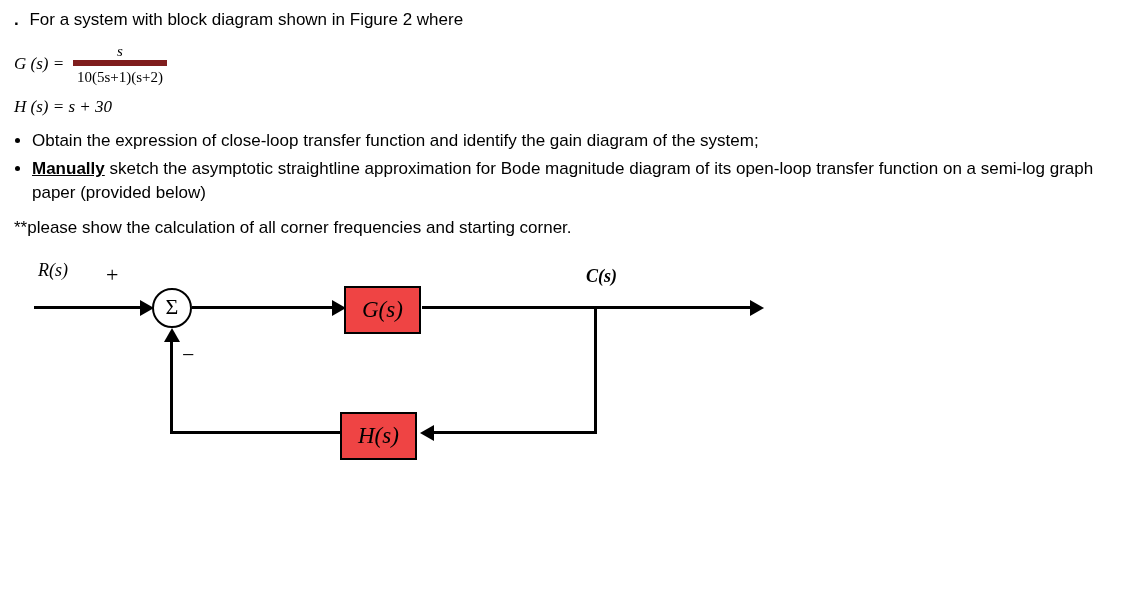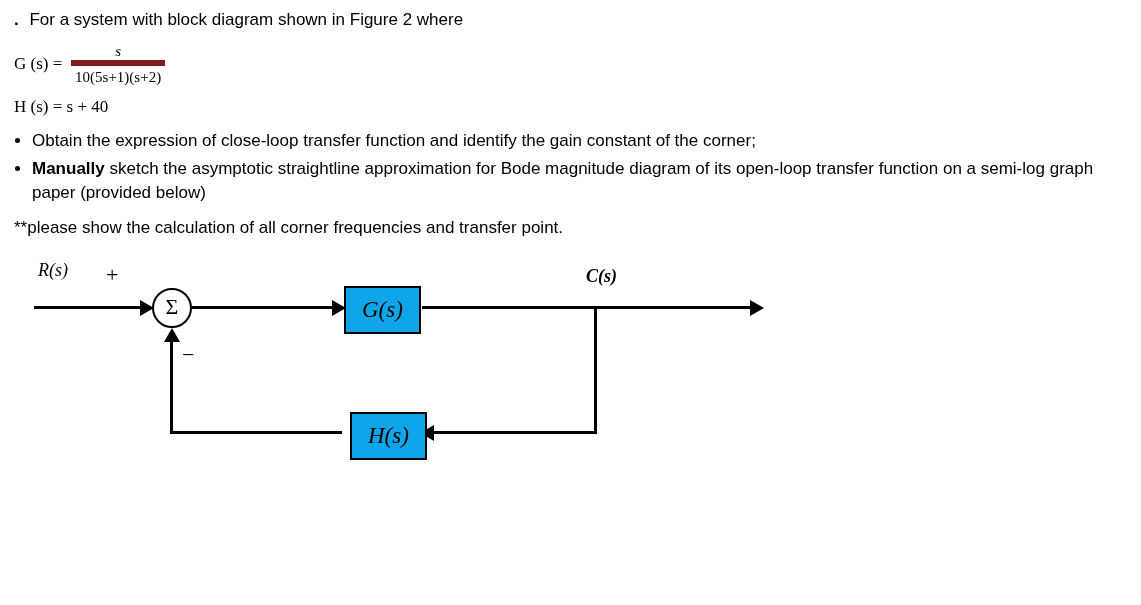--- a/index.html
+++ b/index.html
@@ -15,21 +15,21 @@
   .intro {
     margin-bottom: 12px;
   }
   .dot {
     font-weight: bold;
     margin-right: 6px;
   }
   .eq-row {
     margin: 6px 0 10px 0;
   }
-  .fn { font-family: "Times New Roman", serif; }
+  .fn { font-style: italic; font-family: "Times New Roman", serif; }
   .frac {
     display: inline-block;
     vertical-align: middle;
     text-align: center;
     font-family: "Times New Roman", serif;
     font-size: 15px;
     line-height: 1.05;
     margin-left: 4px;
   }
   .frac .num {
@@ -45,21 +45,21 @@
   ul.bullets {
     margin: 10px 0 12px 18px;
     padding: 0;
   }
   ul.bullets li {
     margin: 4px 0;
   }
   .note {
     margin: 10px 0 18px 0;
   }
-  .bold { font-weight: bold; }
+  .bold { font-weight: bold; text-decoration: underline; }
 
   
   .diagram {
     position: relative;
     width: 760px;
     height: 220px;
     margin-left: 20px;
   }
   .lbl {
     position: absolute;
@@ -86,21 +86,21 @@
   }
   .block {
     position: absolute;
     border: 2.5px solid #000;
     box-sizing: border-box;
     text-align: center;
     font-family: "Times New Roman", serif;
     font-style: italic;
     font-size: 23px;
     padding: 6px 16px;
-    background: #0ea5e9;
+    background: #ef4444;
   }
   .line-h {
     position: absolute;
     height: 3px;
     background: #000;
   }
   .line-v {
     position: absolute;
     width: 3px;
     background: #000;
@@ -137,31 +137,31 @@
 
 <div class="eq-row">
   <span class="fn">G (s) =</span>
   <span class="frac">
     <span class="num">s</span>
     <span class="den">10(5s+1)(s+2)</span>
   </span>
 </div>
 
 <div class="eq-row">
-  <span class="fn">H (s) = s + 40</span>
+  <span class="fn">H (s) = s + 30</span>
 </div>
 
 <ul class="bullets">
-  <li>Obtain the expression of close-loop transfer function and identify the gain constant of the corner;</li>
+  <li>Obtain the expression of close-loop transfer function and identify the gain diagram of the system;</li>
   <li>
     <span class="bold">Manually</span><span> sketch the asymptotic straightline approximation for Bode magnitude diagram of its open-loop transfer function on a semi-log graph paper (provided below)</span>
   </li>
 </ul>
 
-<div class="note">**please show the calculation of all corner frequencies and transfer point.</div>
+<div class="note">**please show the calculation of all corner frequencies and starting corner.</div>
 
 <div class="diagram">
 
   <div class="lbl" style="left:4px; top:0px;">
     <span>R(s)</span>
   </div>
   <div class="plus" style="left:72px; top:2px;">+</div>
 
   <div class="line-h" style="left:0px; top:48px; width:108px;"></div>
   <div class="arrow-r" style="left:106px; top:42px;"></div>
@@ -180,20 +180,20 @@
 
   <div class="lbl" style="left:552px; top:6px;font-weight:bold;">
     <span>C(s)</span>
   </div>
 
   <div class="line-v" style="left:560px; top:48px; height:128px;"></div>
 
   <div class="line-h" style="left:398px; top:173px; width:165px;"></div>
   <div class="arrow-l" style="left:386px; top:167px;"></div>
 
-  <div class="block" style="left:306px; top:154px;margin-left:10px;">H(s)</div>
+  <div class="block" style="left:306px; top:154px;">H(s)</div>
 
   <div class="line-h" style="left:136px; top:173px; width:172px;"></div>
 
   <div class="line-v" style="left:136px; top:82px; height:94px;"></div>
   <div class="arrow-u" style="left:130px; top:70px;"></div>
 
 </div>
 
 </body></html>

